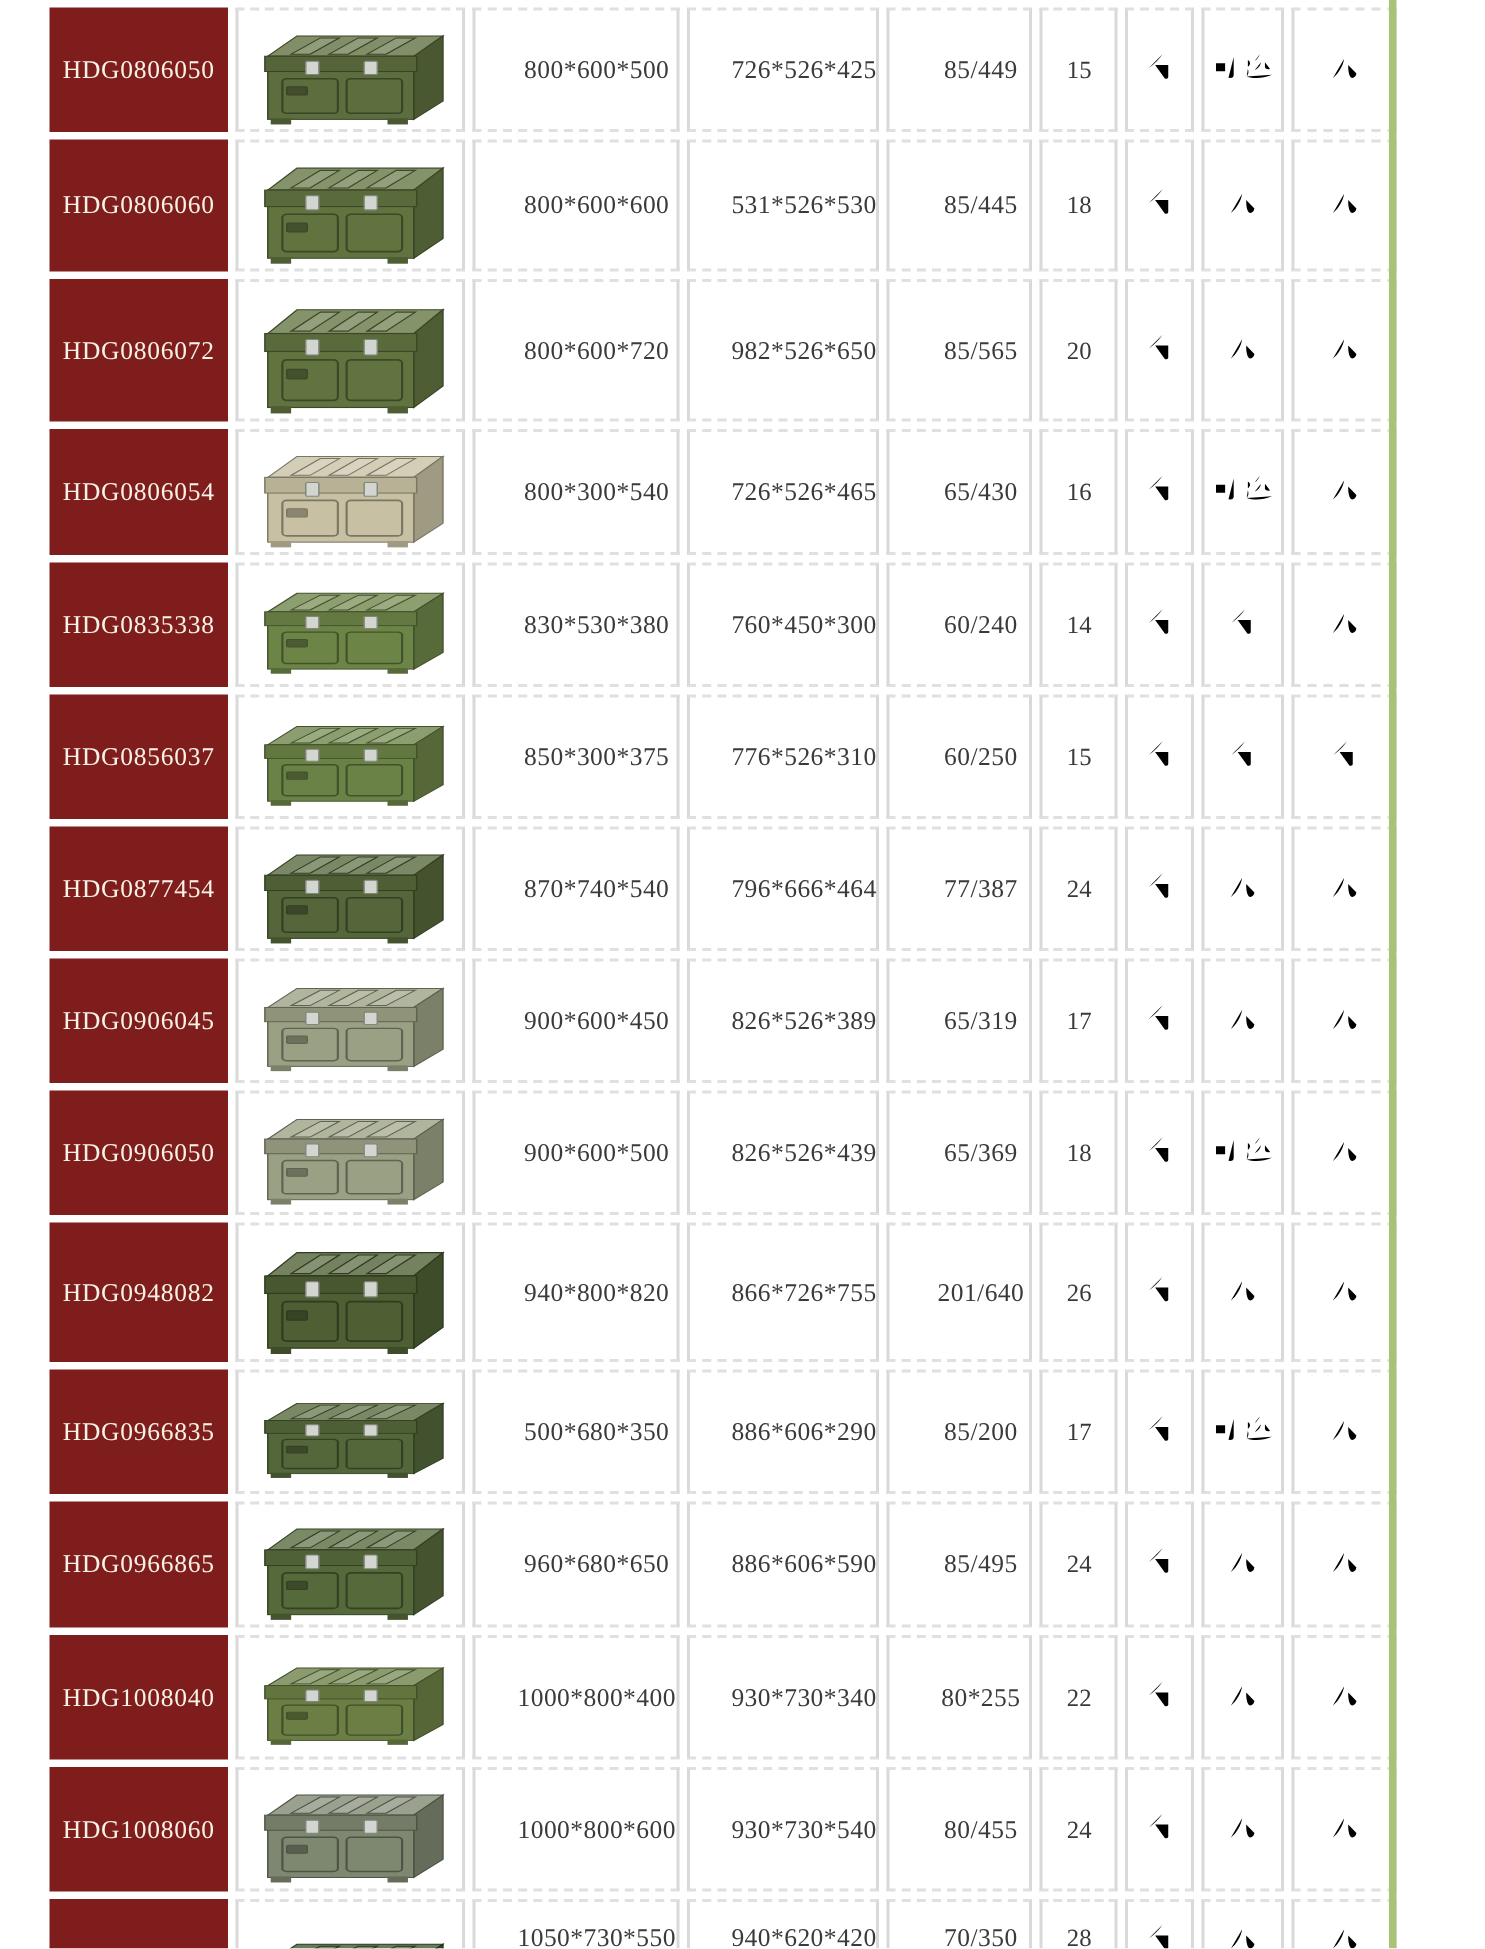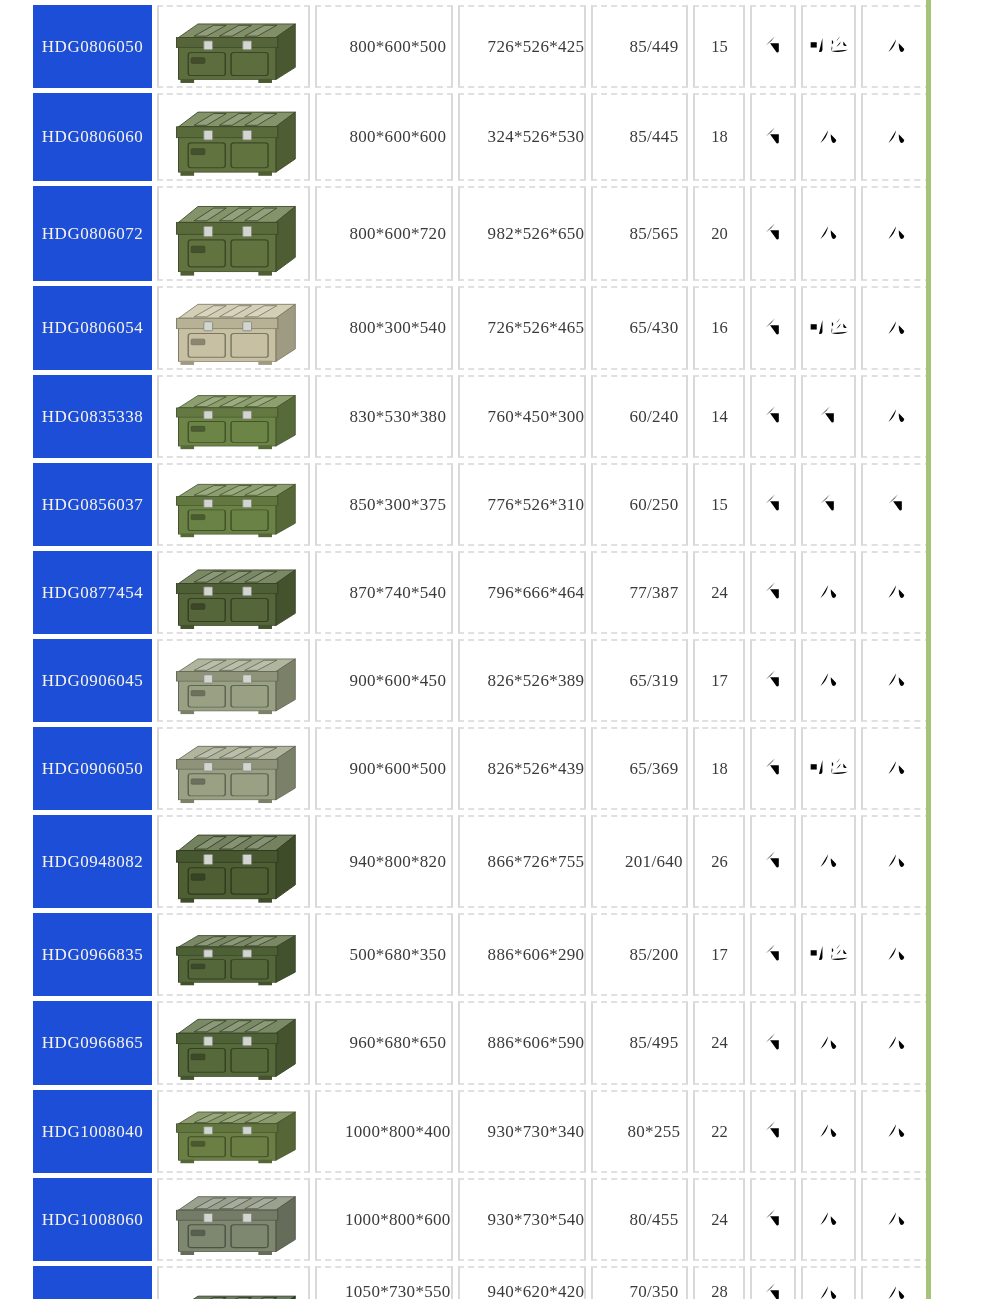--- a/index.html
+++ b/index.html
@@ -12,21 +12,21 @@
   }
   td{
     background:#ffffff;
     border-left:2px solid #d9d9d9;border-right:2px solid #d9d9d9;
     border-top:2px dashed #e0e0e0;border-bottom:2px dashed #e0e0e0;
     height:77px;text-align:center;vertical-align:middle;padding:0;overflow:hidden;
   }
   tr:last-child td{height:125px;vertical-align:top;padding-top:14px;}
   tr:last-child td.model-cell{padding-top:0;vertical-align:middle;}
   td.model-cell{
-    background:#1d4ed8;border:none;color:#f6f3e6;
+    background:#7f1d1d;border:none;color:#f6f3e6;
     font-size:17px;letter-spacing:0.5px;
   }
   td.image-cell{padding:1px;}
   .box-holder{display:flex;align-items:center;justify-content:center;height:100%;}
   tr:last-child .box-holder{height:110px;align-items:flex-start;}
   .dims{font-size:17px;letter-spacing:0.3px;margin-left:28px;}
   .num{font-size:16.5px;margin-top:20px;}
   .flag-wrap{display:inline-flex;align-items:center;gap:3px;}
   .glyph{width:19px;height:19px;display:inline-block;}
   .sr-only{position:absolute;width:1px;height:1px;overflow:hidden;clip:rect(0 0 0 0);white-space:nowrap;}
@@ -169,21 +169,21 @@
                 <rect x="31" y="72" width="14" height="8" rx="1" fill="#44512d" stroke="#3c4828" stroke-width="1"></rect>
                 <rect x="20" y="103" width="14" height="6" fill="#4e5d33"></rect>
                 <rect x="100" y="103" width="14" height="6" fill="#4e5d33"></rect>
               </svg>
             </div>
     </td>
     <td>
       <span class="dims">800*600*600</span>
     </td>
     <td>
-      <span class="dims">324*526*530</span>
+      <span class="dims">531*526*530</span>
     </td>
     <td>
       <span class="dims">85/445</span>
     </td>
     <td>
       <span class="num">18</span>
     </td>
     <td>
       <span class="flag-wrap">
               <svg class="glyph" viewBox="0 0 100 100">

